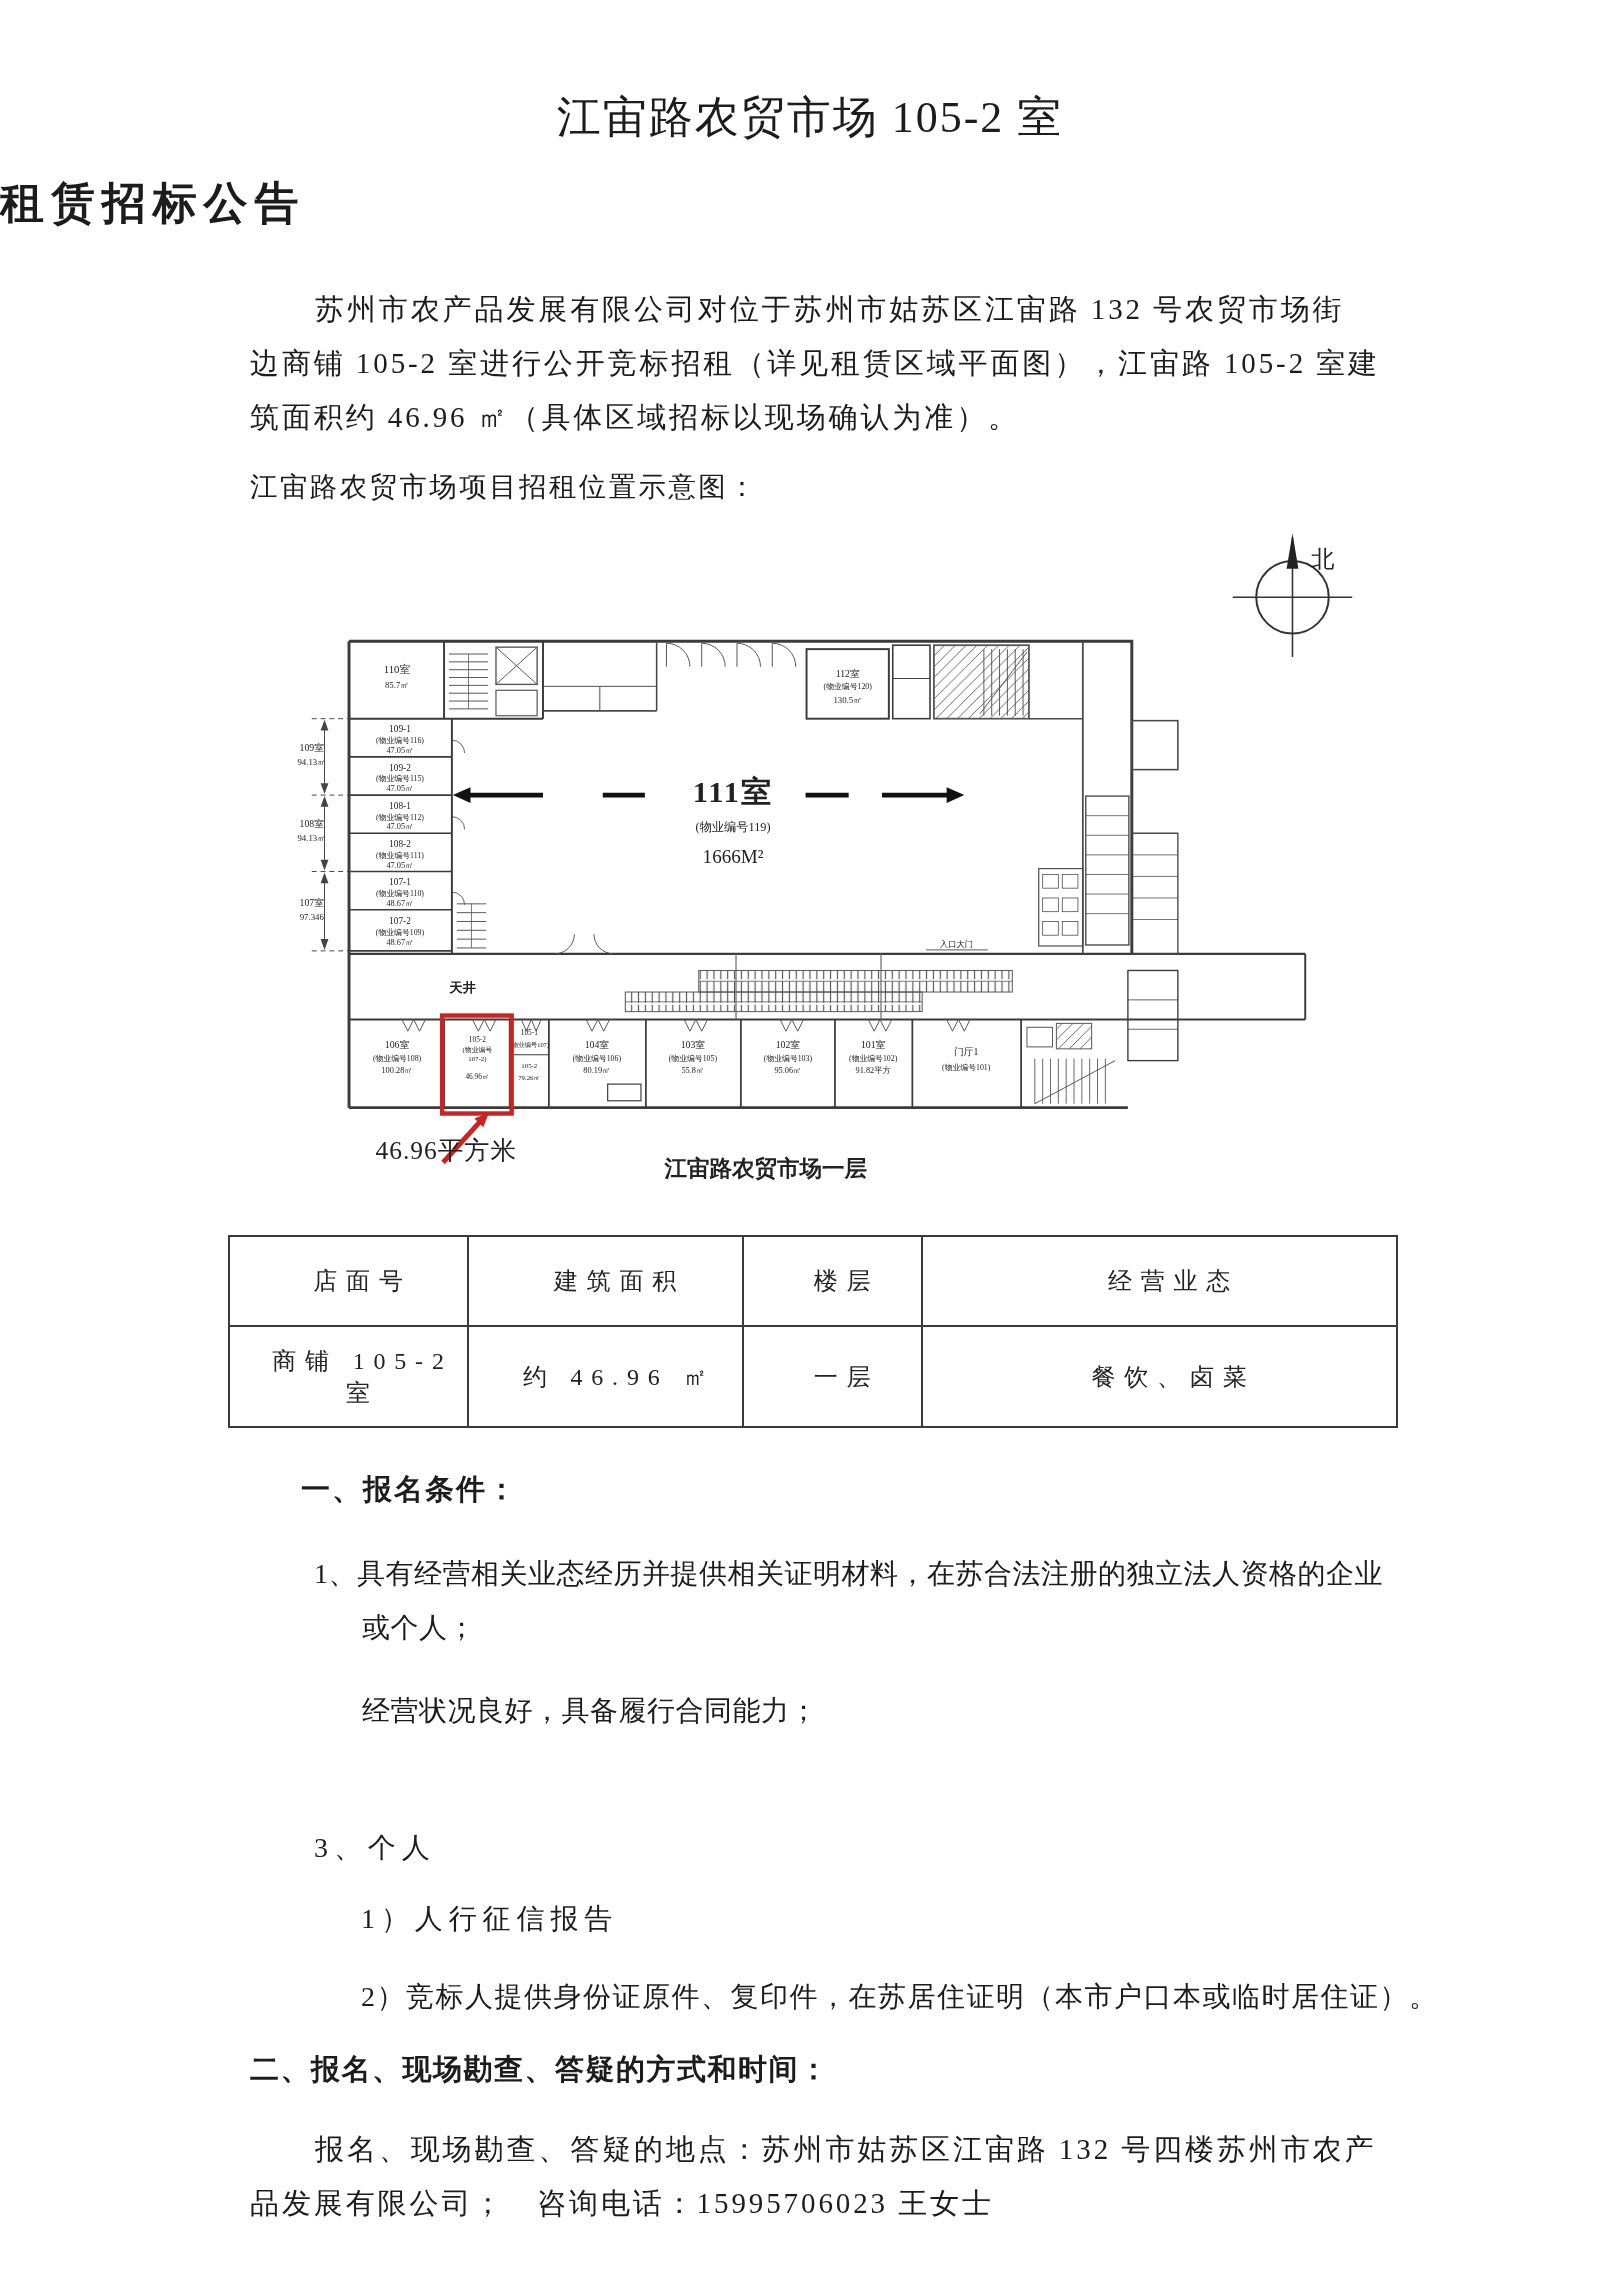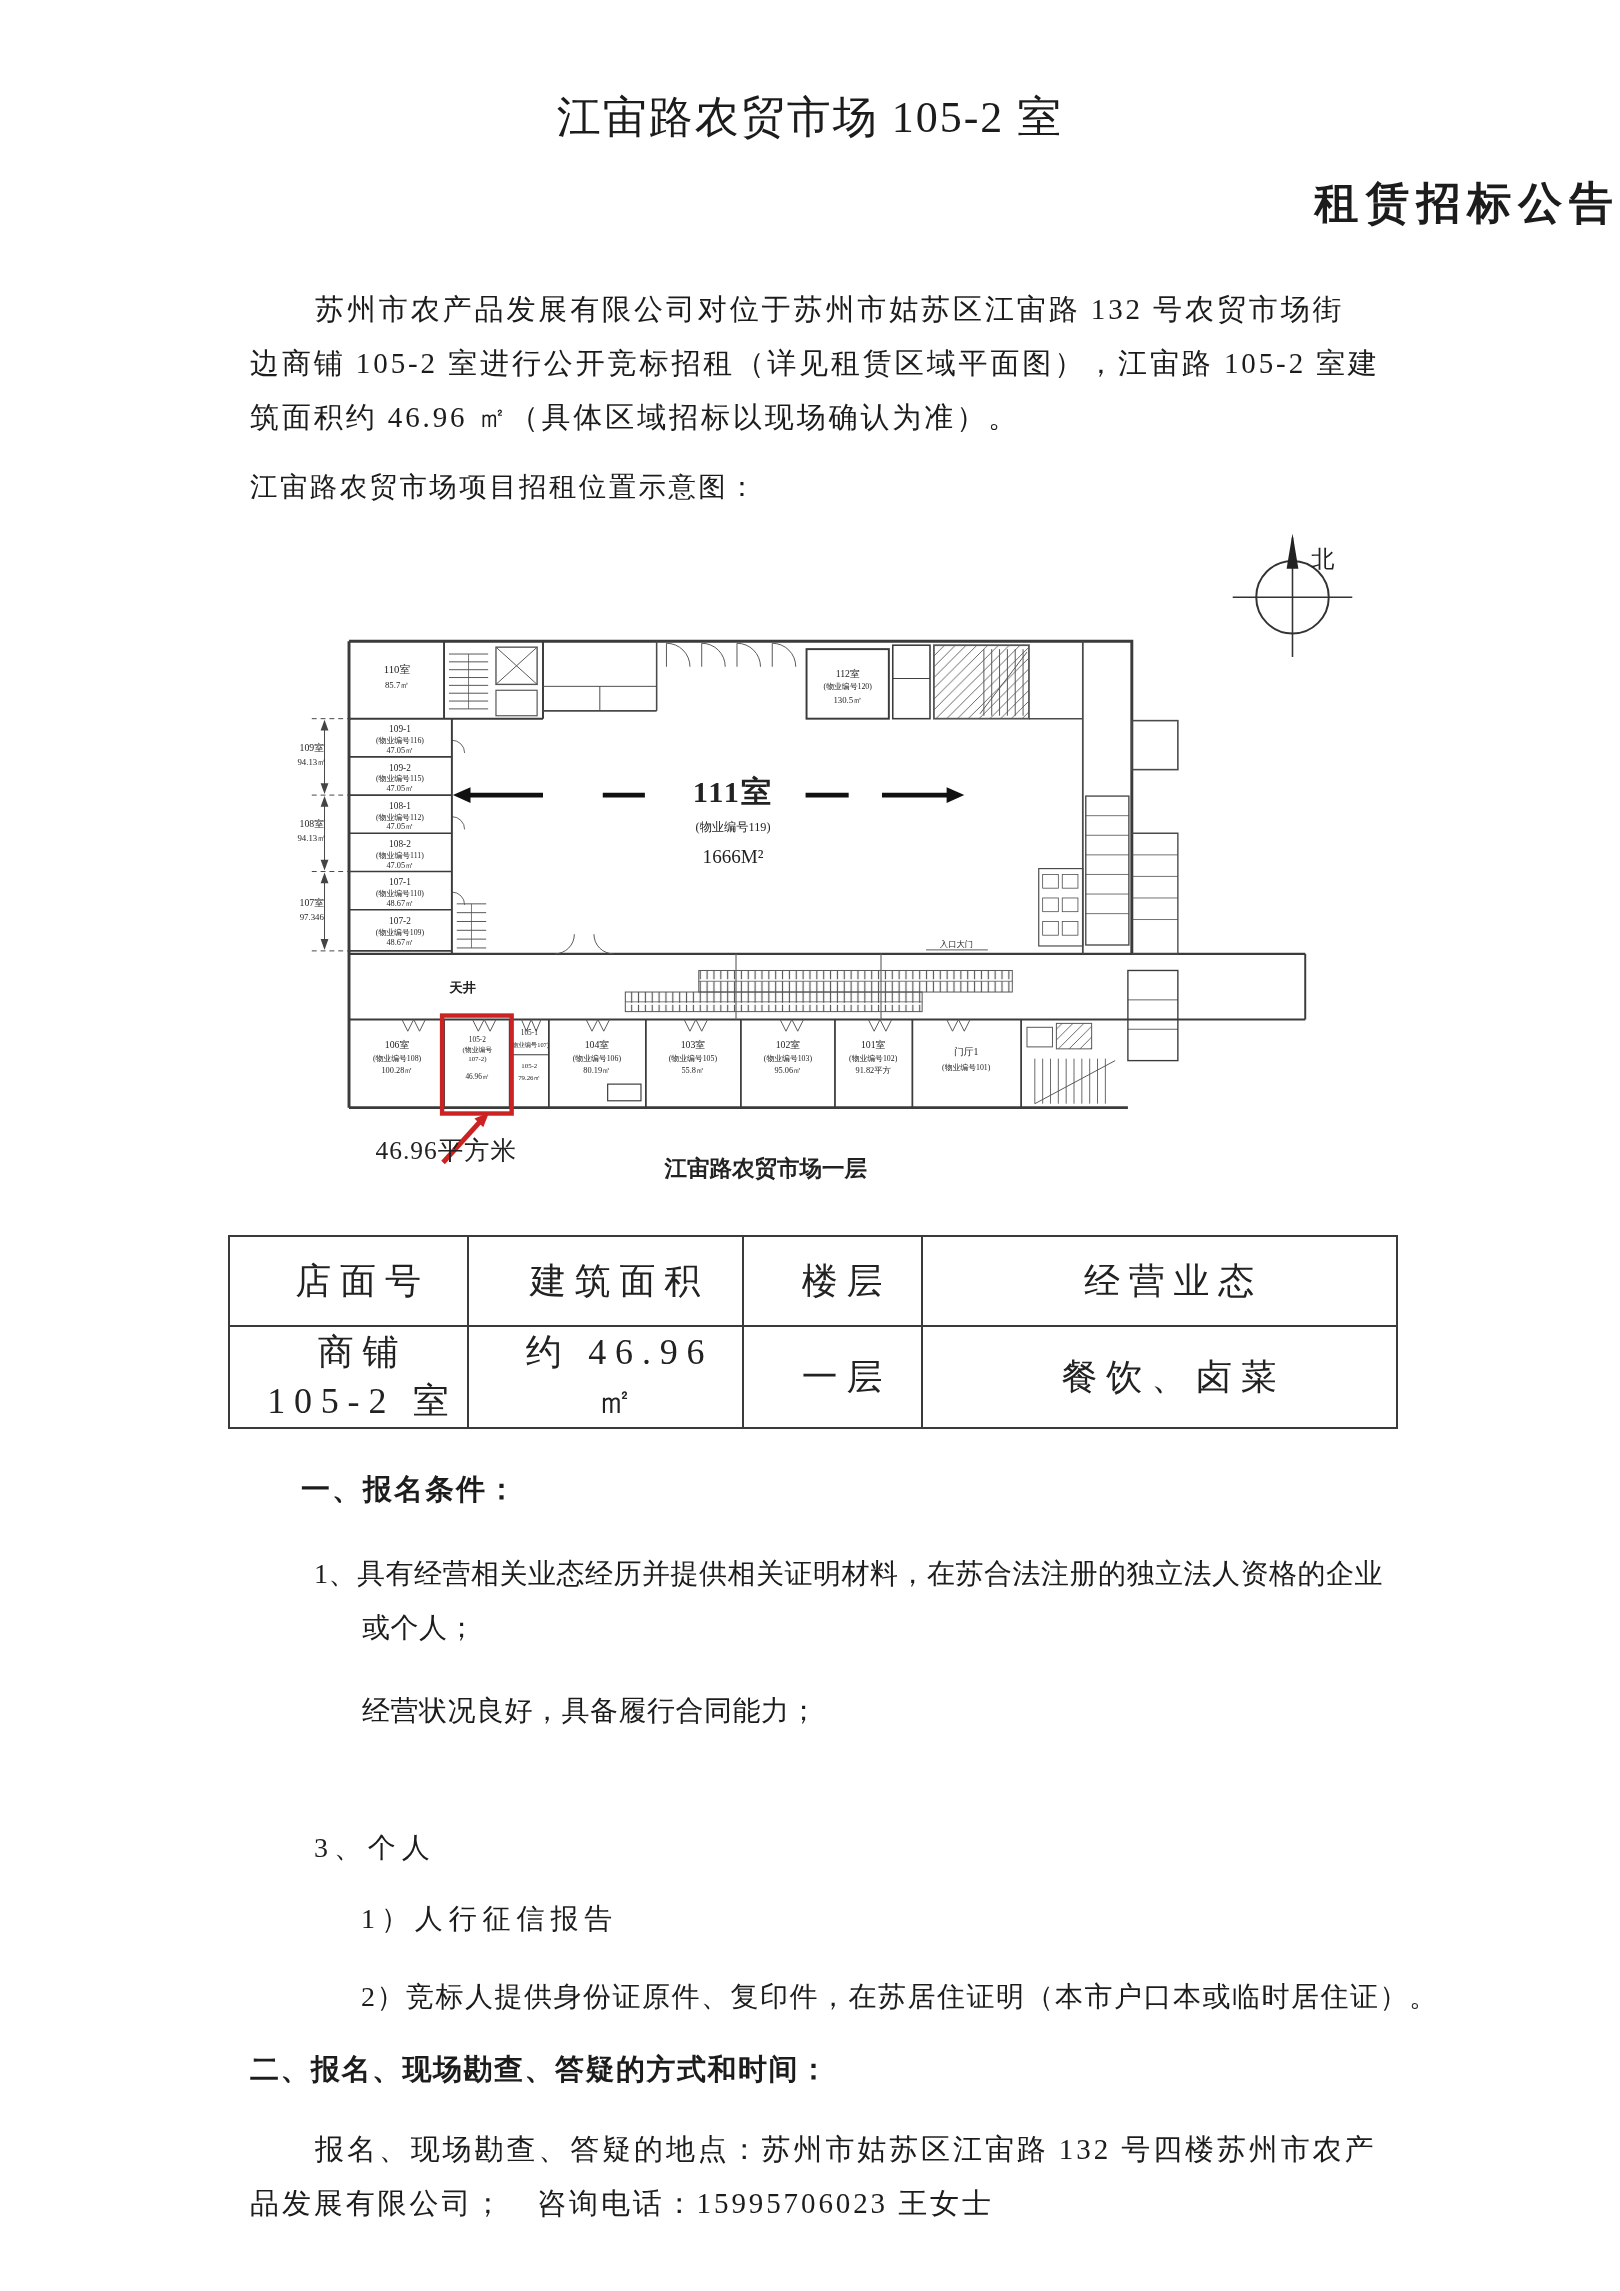--- a/index.html
+++ b/index.html
@@ -3,28 +3,28 @@
 <meta charset="utf-8">
 <style>
   html,body{margin:0;padding:0;background:#ffffff;}
   .page{
     position:relative;width:1620px;height:2292px;background:#fff;
     font-family:"Liberation Serif","DejaVu Serif",serif;color:#1c1c1c;overflow:hidden;
   }
   .abs{position:absolute;}
   .nowrap{white-space:nowrap;}
   .title1{top:88px;left:0;width:1620px;text-align:center;font-size:44px;font-weight:normal;letter-spacing:2px;}
-  .title2{top:174px;left:0;width:1620px;text-align:right;font-size:44px;font-weight:bold;letter-spacing:6.9px;}
+  .title2{top:174px;left:0;width:1620px;text-align:left;font-size:44px;font-weight:bold;letter-spacing:6.9px;}
   .intro{top:282px;left:250px;font-size:29px;letter-spacing:2.9px;line-height:54px;}
   .intro .ind{padding-left:65px;}
   .plan-label{top:469px;left:250px;font-size:27.4px;letter-spacing:2.5px;}
   .plan-box{top:510px;left:196px;width:1274px;height:725px;}
   .info-table{top:1235px;left:228px;border-collapse:collapse;table-layout:fixed;}
   .info-table td{border:2.9px solid #3a3a3a;text-align:center;vertical-align:middle;
-    font-size:36px;letter-spacing:8.8px;color:#222;padding-left:29px;}
+    font-size:24px;letter-spacing:8.8px;color:#222;padding-left:29px;}
   .sec-title{font-size:29px;font-weight:bold;letter-spacing:2px;}
   .cond-item{font-size:28px;letter-spacing:0.5px;line-height:54px;}
   .cond-item .wrap2{padding-left:48px;}
   .sub-item{font-size:28px;}
   .final-par{font-size:29px;letter-spacing:2.9px;line-height:54px;}
   .final-par .ind{padding-left:65px;}
   svg text{font-family:"Liberation Serif","DejaVu Serif",serif;fill:#222;}
 </style>
 </head>
 <body>

